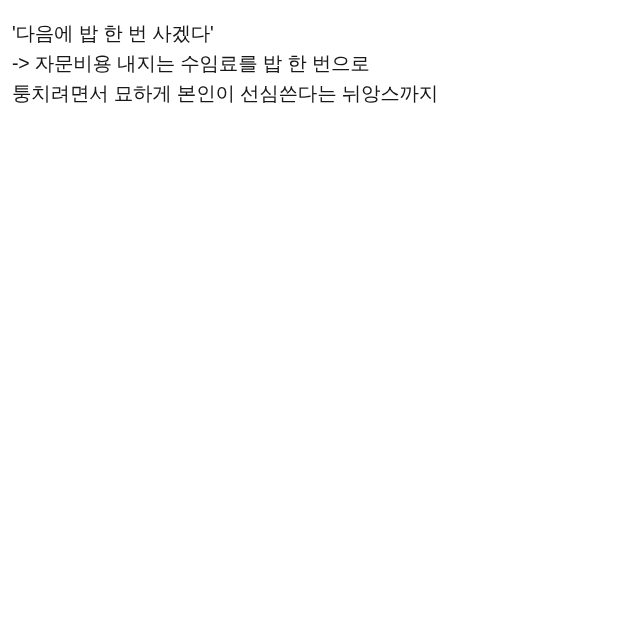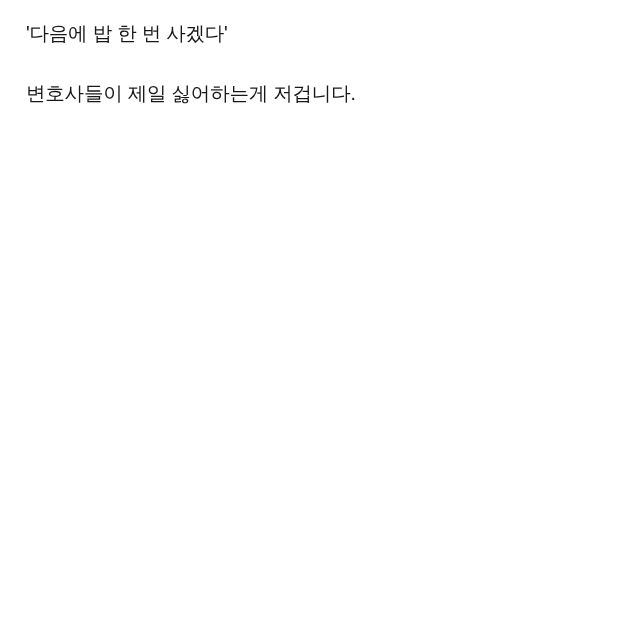--- a/index.html
+++ b/index.html
@@ -12,21 +12,21 @@
     height: 630px;
     font-family: "Liberation Sans", "DejaVu Sans", sans-serif;
     color: #1a1a1a;
     overflow: hidden;
   }
   .page {
     width: 576px;
     height: 630px;
     background: #ffffff;
     box-sizing: border-box;
-    padding: 18px 26px 10px 26px;
+    padding: 18px 26px 10px 12px;
     display: block;
   }
   .text-body {
     font-size: 19.5px;
     line-height: 30px;
     letter-spacing: -0.2px;
     color: #181818;
     word-break: keep-all;
   }
   .para {
@@ -41,24 +41,25 @@
   }
 </style>
 </head>
 <body style="background: rgb(255, 255, 255);">
 
 <div class="page">
   <div class="text-body">
 
     <p class="para">'다음에 밥 한 번 사겠다'</p>
 
+    <p class="para">-&gt; 자문비용 내지는 수임료를 밥 한 번으로
+퉁치려면서 묘하게 본인이 선심쓴다는 뉘앙스까지</p>
 
     <div class="spacer"></div>
 
-    <p class="para">변호사들이 제일 싫어하는게 저겁니다.</p>
 
     <div class="spacer"></div>
     <div class="spacer-sm"></div>
 
 
     <div class="spacer"></div>
     <div class="spacer-sm"></div>
 
 
   </div>

